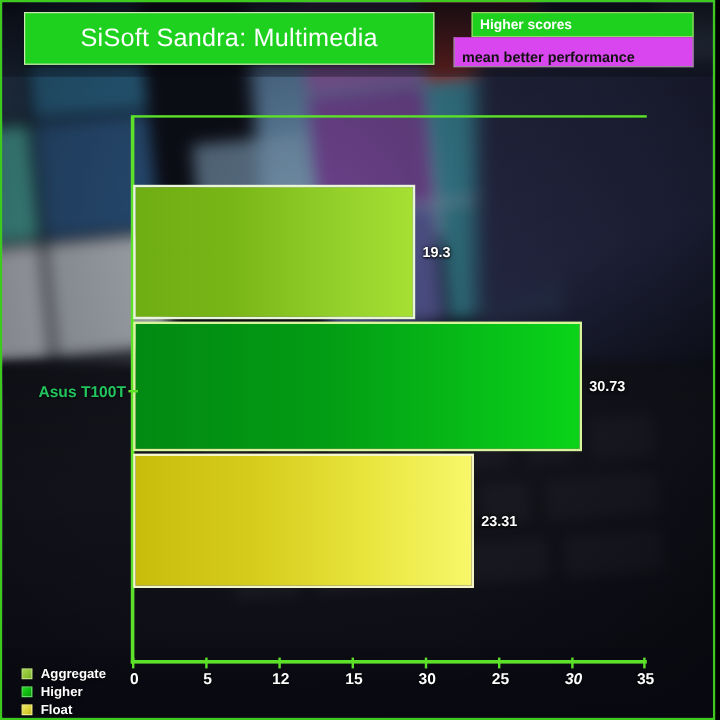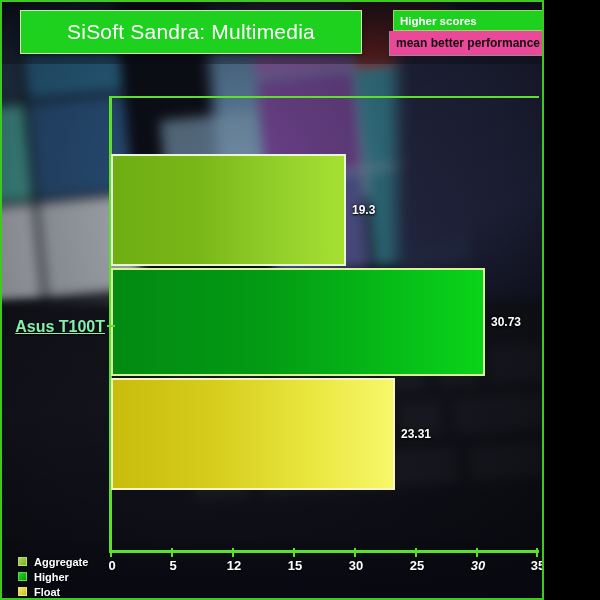--- a/index.html
+++ b/index.html
@@ -1,18 +1,18 @@
 <!DOCTYPE html>
 <html><head>
 <meta charset="utf-8">
 <style>
   html,body{margin:0;padding:0;background:#000;}
   body{width:600px;height:600px;overflow:hidden;font-family:"Liberation Sans",sans-serif;}
 
-  #root{position:relative;width:544px;height:600px;box-sizing:border-box;
+  #root{position:relative;width:596px;height:600px;box-sizing:border-box;
         border:2px solid #3ec91e;background:#0d0f18;overflow:hidden;}
 
   
   #bg{position:absolute;inset:0;overflow:hidden;}
 
   
   #tilefield{position:absolute;left:-70px;top:-30px;width:640px;height:330px;
     transform:rotate(-5.5deg);filter:blur(6px);}
   .tile{position:absolute;border-radius:1px;}
 
@@ -55,22 +55,22 @@
   #titlebox{position:absolute;left:18px;top:8px;width:342px;height:44px;
     background:#1fd11f;border:1px solid #cde8b0;box-sizing:border-box;
     display:flex;align-items:center;justify-content:center;
     box-shadow:0 1px 4px rgba(0,0,0,.55);}
   #titletext{color:#ffffff;font-size:21px;letter-spacing:.2px;white-space:nowrap;}
 
   #notes{position:absolute;left:376px;top:8px;width:200px;}
   #noteshdr{background:#1fd11f;border:1px solid #9fd46a;box-sizing:border-box;
     height:21px;display:flex;align-items:center;padding-left:6px;margin-left:15px;}
   #noteshdr span{color:#ffffff;font-size:11.5px;font-weight:bold;}
-  #notesbody{background:#ec4899;border:1px solid #8f8f8f;border-top:none;
-    box-sizing:border-box;height:25px;display:flex;align-items:center;padding-left:6px;margin-left:11px;}
+  #notesbody{background:#d946ef;border:1px solid #8f8f8f;border-top:none;
+    box-sizing:border-box;height:25px;display:flex;align-items:flex-end;padding-left:6px;}
   #notesbody span{color:#111111;font-size:12px;font-weight:bold;}
 
   
   
   #plotframe{position:absolute;left:109px;top:94px;width:426px;height:455px;padding-left:36px;}
   #topline{position:absolute;left:0;top:0;width:428px;height:2px;background:#5ce02a;}
   #yaxis{position:absolute;left:-2px;top:0;width:3px;height:457px;background:#5ce02a;}
   #xaxis{position:absolute;left:-2px;bottom:-2px;width:430px;height:3px;background:#5ce02a;}
 
   .bar{position:absolute;box-sizing:border-box;}
@@ -80,22 +80,22 @@
     background:linear-gradient(90deg,#028a12 0%,#039a14 40%,#06bb17 75%,#0ad41a 100%);}
   .bar.float{border:2px solid #f4f6c8;
     background:linear-gradient(90deg,#c9bd0c 0%,#d6cc1b 35%,#e9e63f 70%,#f7f76a 100%);}
 
   .vallabel{position:absolute;color:#ffffff;font-size:12px;font-weight:bold;
     text-shadow:0 1px 2px rgba(0,0,0,.95),0 0 3px rgba(0,0,0,.8);white-space:nowrap;}
 
   
   #cattick{position:absolute;left:105px;top:323px;width:8px;height:2px;background:#5ce02a;}
   #catlabelwrap{position:absolute;left:0px;top:316px;width:103px;text-align:right;}
-  #catlabelwrap span{color:#86efac;font-size:16px;font-weight:bold;
-    text-shadow:0 1px 2px rgba(0,0,0,.95);text-decoration:underline;}
+  #catlabelwrap span{color:#22c55e;font-size:13px;font-weight:bold;
+    text-shadow:0 1px 2px rgba(0,0,0,.95);}
 
   
   .xtick{position:absolute;width:2px;height:9px;background:#5ce02a;top:546px;}
   .xlab{position:absolute;top:556px;color:#ffffff;font-size:13px;font-weight:bold;
     text-shadow:0 1px 2px rgba(0,0,0,.95);transform:translateX(-50%);}
 
   
   #legend{position:absolute;left:16px;top:553px;}
   .lrow{display:flex;align-items:center;height:13px;margin-bottom:2px;}
   .sw{width:9px;height:9px;margin-right:7px;box-sizing:border-box;border:1px solid rgba(255,255,255,.35);}

